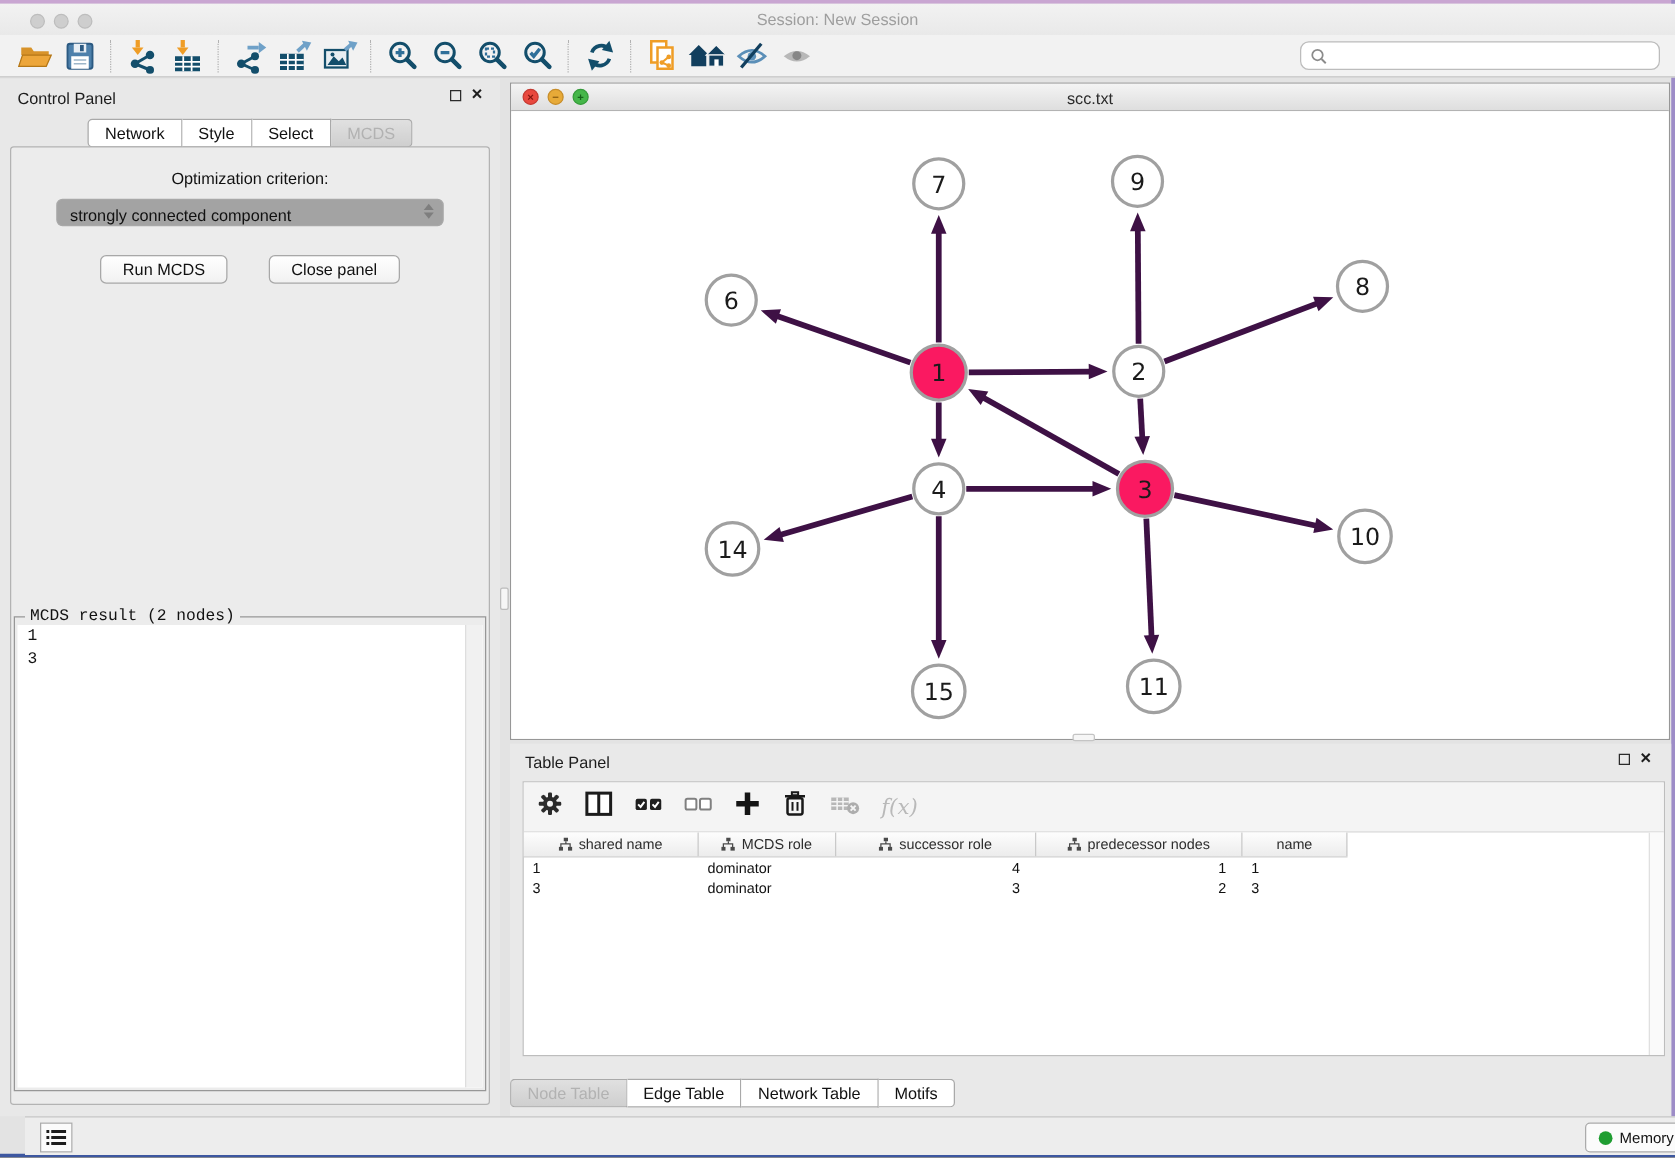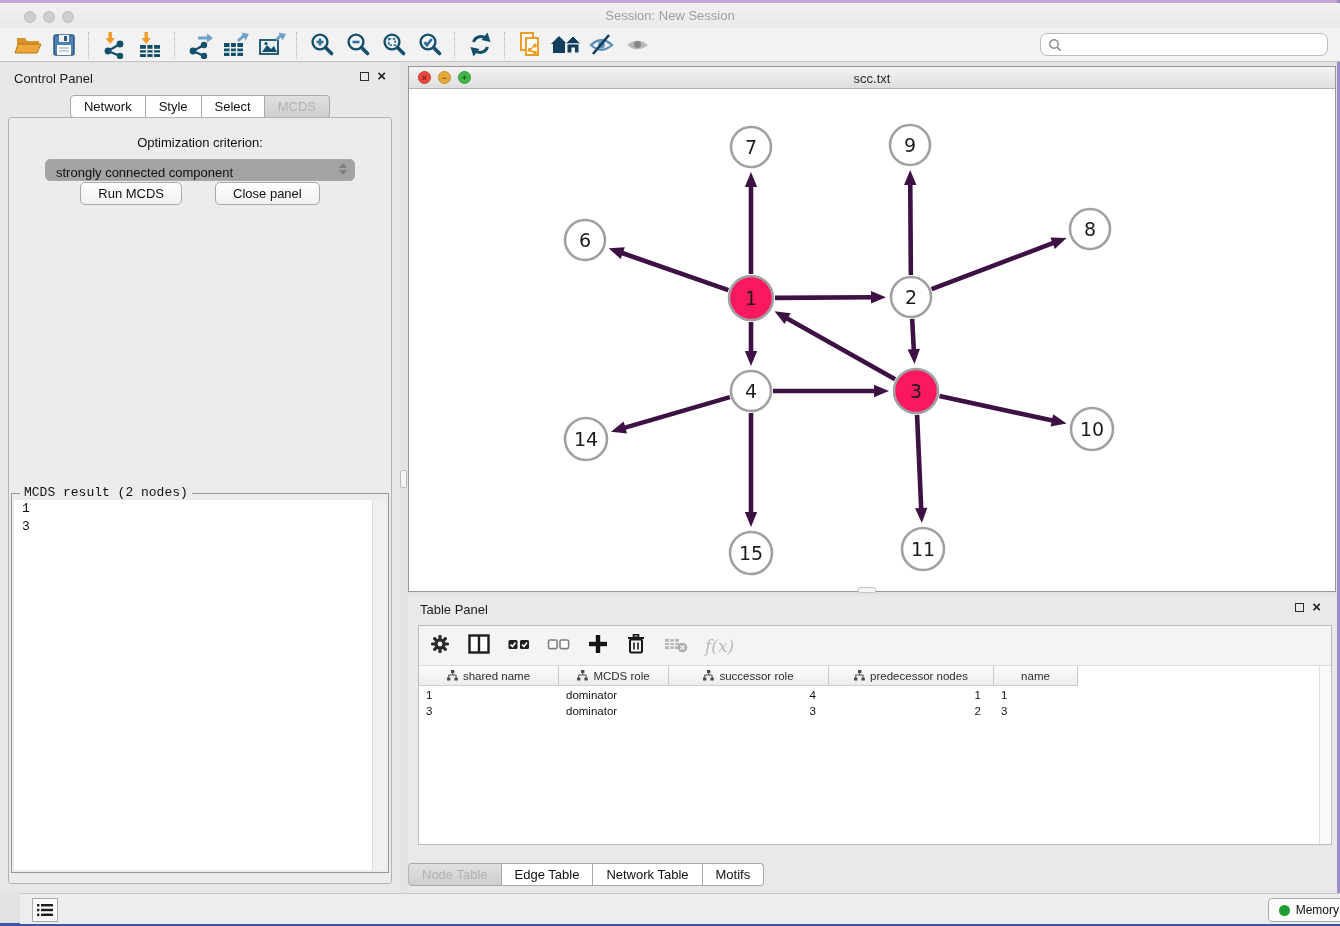--- a/index.html
+++ b/index.html
@@ -40,21 +40,21 @@
   .tab:first-child{border-left:1px solid #a9a9a9;border-radius:4px 0 0 4px;}
   .tab.active{background:linear-gradient(#e0e0e0,#cfcfcf);color:#b2b2b2;border-radius:0 4px 4px 0;}
   .cp-content{position:absolute;left:8px;right:8px;top:54px;bottom:9px;background:#ececec;
               border:1px solid #b3b3b3;border-radius:3px;}
   .opt-label{margin-top:17px;text-align:center;font-size:13px;color:#111;}
   .dropdown{position:relative;margin:9px auto 0;width:310px;height:22px;background:#a3a3a3;border:1px solid #a8a8a8;
             border-radius:5px;font-size:13px;color:#111;display:flex;align-items:flex-end;padding-left:10px;box-sizing:border-box;}
   .stepper{position:absolute;right:7px;top:3px;display:flex;flex-direction:column;gap:2px;}
   .tri-up{width:0;height:0;border-left:4px solid transparent;border-right:4px solid transparent;border-bottom:5px solid #7e7e7e;}
   .tri-dn{width:0;height:0;border-left:4px solid transparent;border-right:4px solid transparent;border-top:5px solid #7e7e7e;}
-  .btn-row{margin-top:1px;display:flex;justify-content:center;gap:33px;}
+  .btn-row{margin-top:23px;display:flex;justify-content:center;gap:33px;}
   .mac-btn{font-size:13px;color:#111;background:linear-gradient(#ffffff,#f1f1f1);border:1px solid #a8a8a8;
            border-radius:5px;padding:3px 17px;font-family:inherit;}
   .result-box{position:absolute;left:2px;right:2px;top:375px;bottom:10px;border:1px solid #979797;font-family:Liberation Mono, monospace;}
   .result-legend{position:absolute;left:8px;top:-9px;background:#ececec;padding:0 4px;font-size:13px;color:#111;}
   .result-area{position:absolute;left:2px;right:2px;top:6px;bottom:2px;background:#fff;overflow:hidden;}
   .result-line{font-size:13px;color:#111;padding:1px 0 1px 8px;line-height:16px;}
   .result-track{position:absolute;right:0;top:0;bottom:0;width:13px;background:#f1f1f1;border-left:1px solid #dedede;}
 
   
   .net-panel{position:absolute;left:408px;top:66px;width:928px;height:526px;background:#fff;border:1px solid #979797;box-sizing:border-box;}

